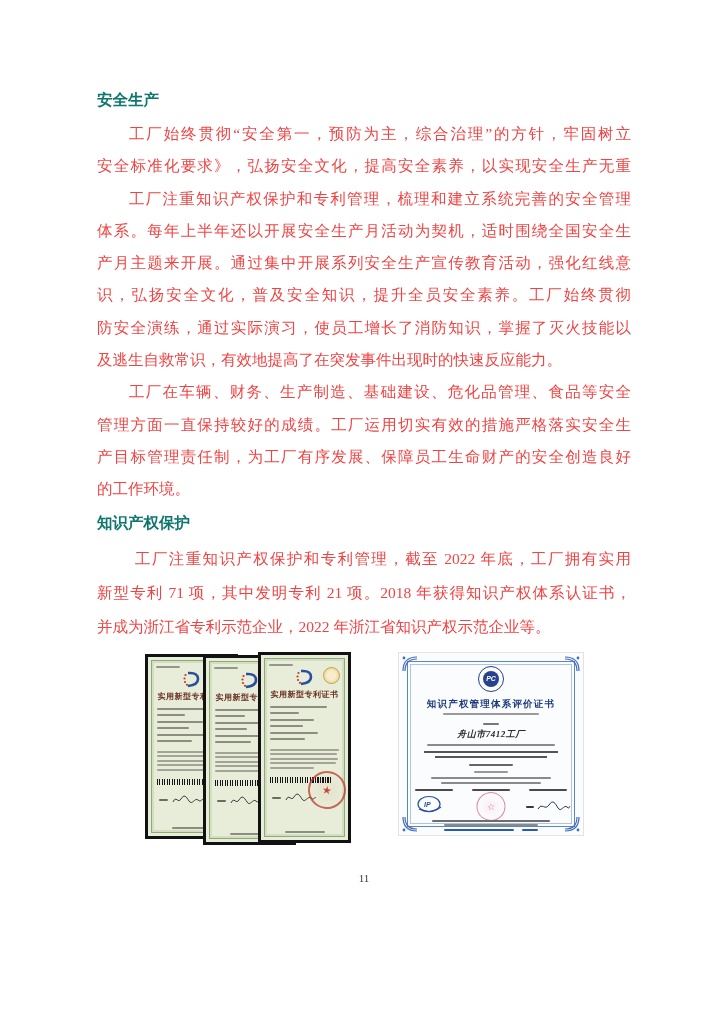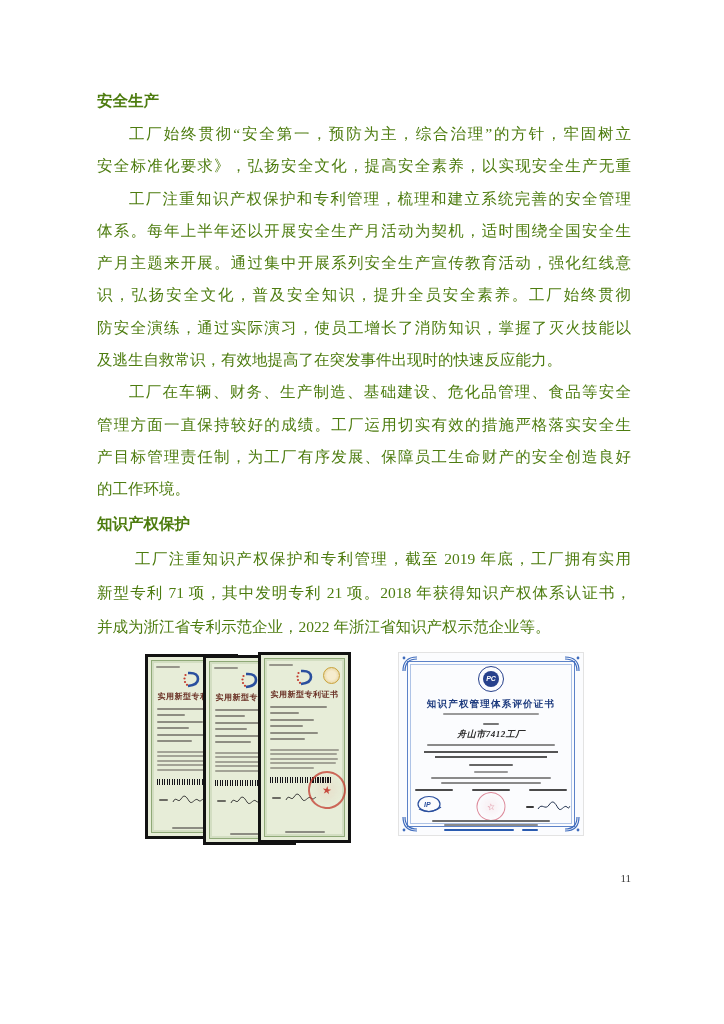--- a/index.html
+++ b/index.html
@@ -1,24 +1,24 @@
 <!DOCTYPE html>
 <html><head>
 <meta charset="utf-8">
 <style>
   html,body{margin:0;padding:0;background:#fff;}
   .page{position:relative;width:724px;height:1024px;background:#ffffff;overflow:hidden;
         font-family:"Liberation Serif","DejaVu Serif",serif;color:#1b1b1b;}
   .content{position:relative;width:534px;margin-left:97px;padding-top:84px;}
-  .heading{font-family:Liberation Sans, sans-serif;font-weight:bold;
-           font-size:15.5px;line-height:34px;height:34px;color:#4d7c0f;}
+  .heading{font-family:Liberation Mono, monospace;font-weight:bold;
+           font-size:15.5px;line-height:34px;height:34px;color:#0f766e;}
   .heading.h2{height:36px;line-height:36px;}
   .para{margin:0;padding:0;}
   .line{font-size:15.5px;height:32.3px;line-height:32.3px;text-align:justify;
-        text-align-last:justify;white-space:nowrap;overflow:hidden;color:#4d7c0f;}
+        text-align-last:justify;white-space:nowrap;overflow:hidden;color:#ef4444;}
   .p4 .line{height:34px;line-height:34px;}
   .line.first{text-indent:32px;}
   .p4 .line.first{text-indent:38px;}
   .line.last{text-align-last:left;}
 
   .figures{position:relative;height:196px;margin-top:6px;}
 
   
   .patent-group{position:absolute;left:48px;top:2px;width:206px;height:194px;}
   .pcert{position:absolute;box-sizing:border-box;border:3px solid #121212;background:#e7edd8;}
@@ -84,21 +84,21 @@
            justify-content:center;color:rgba(214,110,130,.9);font-size:9px;
            background:radial-gradient(circle,rgba(230,120,140,.10),rgba(230,120,140,0) 70%);}
   .ic-sig{position:absolute;top:147px;right:12px;display:flex;align-items:center;gap:3px;}
   .ic-sig .bar{width:8px;background:#3a3a3a;}
   .ic-foot1{position:absolute;top:167px;left:50%;transform:translateX(-50%);width:118px;background:#6d6d6d;}
   .ic-foot2{position:absolute;top:171px;left:50%;transform:translateX(-50%);width:94px;background:#8a8a8a;}
   .ic-blue{position:absolute;top:176px;left:50%;transform:translateX(-50%);display:flex;gap:8px;}
   .ic-blue .bar{height:2.5px;background:#2a5bb0;}
   .ic-blue .b1{width:70px;} .ic-blue .b2{width:16px;}
 
-  .pageno{margin-top:26px;text-align:right;font-size:11px;color:#3a3a3a;}
+  .pageno{margin-top:26px;text-align:center;font-size:11px;color:#3a3a3a;}
 </style>
 </head>
 <body>
 
 <div class="page">
   <div class="content">
 
     <div class="heading">安全生产</div>
 
     <div class="para">
@@ -118,21 +118,21 @@
     <div class="para">
       <div class="line first">工厂在车辆、财务、生产制造、基础建设、危化品管理、食品等安全</div>
       <div class="line">管理方面一直保持较好的成绩。工厂运用切实有效的措施严格落实安全生</div>
       <div class="line">产目标管理责任制，为工厂有序发展、保障员工生命财产的安全创造良好</div>
       <div class="line last">的工作环境。</div>
     </div>
 
     <div class="heading h2">知识产权保护</div>
 
     <div class="para p4">
-      <div class="line first">工厂注重知识产权保护和专利管理，截至 2019 年底，工厂拥有实用</div>
+      <div class="line first">工厂注重知识产权保护和专利管理，截至 2022 年底，工厂拥有实用</div>
       <div class="line">新型专利 71 项，其中发明专利 21 项。2018 年获得知识产权体系认证书，</div>
       <div class="line last">并成为浙江省专利示范企业，2022 年浙江省知识产权示范企业等。</div>
     </div>
 
     <div class="figures">
 
       <div class="patent-group">
 
         <div class="pcert pc1">
           <div class="pc-frame"></div>

